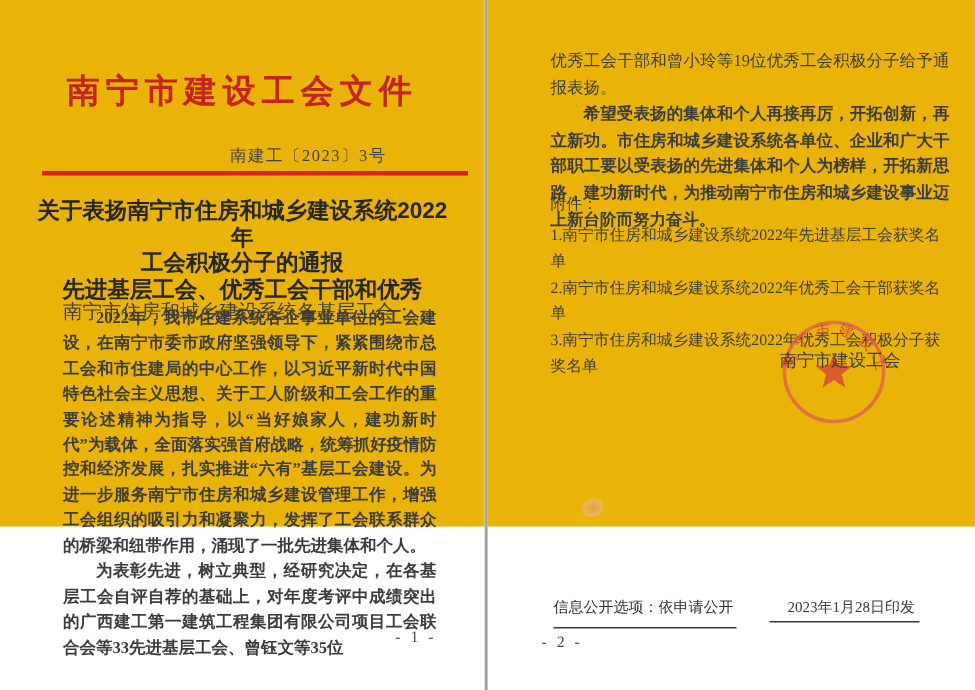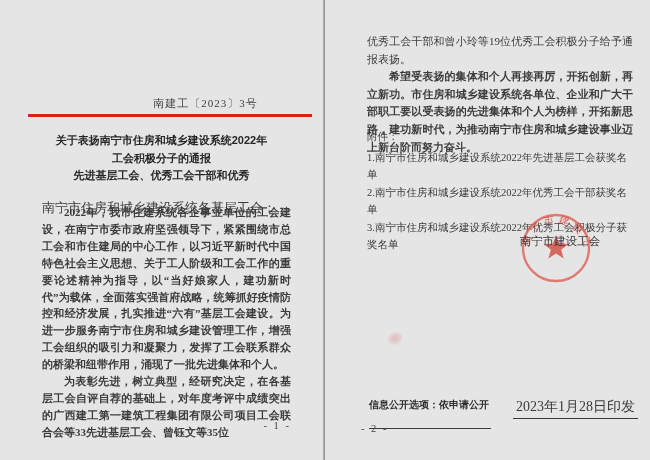--- a/index.html
+++ b/index.html
@@ -5,21 +5,21 @@
   * { margin:0; padding:0; box-sizing:border-box; }
   html,body { width:650px; height:460px; }
   body {
     font-family: "Liberation Serif", "DejaVu Serif", serif;
     background:#e9e9e9;
   }
   .canvas {
     position:relative; width:650px; height:460px;
     background:#ffffff; overflow:hidden;
   }
-  .page { position:absolute; top:0; height:460px; background:#e5e5e5; }
+  .page { position:absolute; top:0; height:351px; background:#eab308; }
   .page1 { left:0; width:323px; }
   .page2 { left:325px; width:325px; }
   .divider {
     position:absolute; left:323px; top:0; width:2px; height:460px;
     background:linear-gradient(to right,#b5b5b5,#8f8f8f);
   }
   
   .red-header {
     position:absolute; top:46px; left:0; width:100%;
     text-align:center; font-size:22px; font-weight:bold;
@@ -29,21 +29,21 @@
   .doc-number {
     position:absolute; top:96px; left:0; width:100%;
     text-align:center; font-size:11px; color:#3f3f3f; letter-spacing:1px;margin-left:44px;
   }
   .red-rule {
     position:absolute; top:114px; left:28px; width:284px; height:2.5px;
     background:#d6231a;
   }
   .doc-title {
     position:absolute; top:132px; left:18px; width:287px;
-    text-align:center; font-size:11px; font-weight:bold; color:#262626;
+    text-align:center; font-size:15px; font-weight:bold; color:#262626;
     line-height:17.5px;
     font-family:"Liberation Sans","DejaVu Sans",sans-serif;
   }
   .salutation {
     position:absolute; top:199px; left:42px; width:250px;
     font-size:13px; color:#3c3c3c;
   }
   .body1 {
     position:absolute; top:204px; left:42px; width:249px;
     font-size:11px; line-height:16.9px; color:#3c3c3c;
@@ -70,41 +70,42 @@
     text-align:center; font-size:11.5px; color:#3a3a3a; line-height:23px;
   }
   .seal { position:absolute; left:190px; top:207px; width:82px; height:82px; }
   .smudge {
     position:absolute; left:62px; top:332px; width:16px; height:13px;
     background:radial-gradient(ellipse at center,#d98a8a 0%,#e8bcbc 55%,rgba(255,255,255,0) 75%);
     opacity:.45; border-radius:50%; transform:rotate(-20deg);
   }
   .footer-left {
     position:absolute; top:398px; left:44px;
-    font-size:10px; font-weight:bold; color:#2f2f2f;
-    border-bottom:1.3px solid #3a3a3a; padding:0 2px 16px 0; min-width:108px;
+    font-size:10px; font-weight:normal; color:#2f2f2f;
+    border-bottom:1.3px solid #3a3a3a; padding:0 2px 6px 0; min-width:108px;
     font-family:"Liberation Sans","DejaVu Sans",sans-serif;
   }
   .footer-right {
     position:absolute; top:398px; left:188px;
-    font-size:14px; color:#3a3a3a;
+    font-size:10px; color:#3a3a3a;
     border-bottom:1.3px solid #3a3a3a; padding:0 3px 2px 3px; min-width:100px;
     text-align:right;
   }
   .pagenum2 {
     position:absolute; top:423px; left:36px;
     font-size:10.5px; color:#454545; letter-spacing:2px;
   }
 </style>
 </head>
 <body>
 
 <div class="canvas">
 
   <div class="page page1">
+    <div class="red-header">南宁市建设工会文件</div>
     <div class="doc-number">南建工〔2023〕3号</div>
     <div class="red-rule"></div>
     <div class="doc-title">
       <div>关于表扬南宁市住房和城乡建设系统2022年</div>
       <div>工会积极分子的通报</div>
       <div>先进基层工会、优秀工会干部和优秀</div>
     </div>
     <div class="salutation">南宁市住房和城乡建设系统各基层工会：</div>
     <div class="body1">
       <p class="indent">2022年，我市住建系统各企事业单位的工会建设，在南宁市委市政府坚强领导下，紧紧围绕市总工会和市住建局的中心工作，以习近平新时代中国特色社会主义思想、关于工人阶级和工会工作的重要论述精神为指导，以“当好娘家人，建功新时代”为载体，全面落实强首府战略，统筹抓好疫情防控和经济发展，扎实推进“六有”基层工会建设。为进一步服务南宁市住房和城乡建设管理工作，增强工会组织的吸引力和凝聚力，发挥了工会联系群众的桥梁和纽带作用，涌现了一批先进集体和个人。</p>

